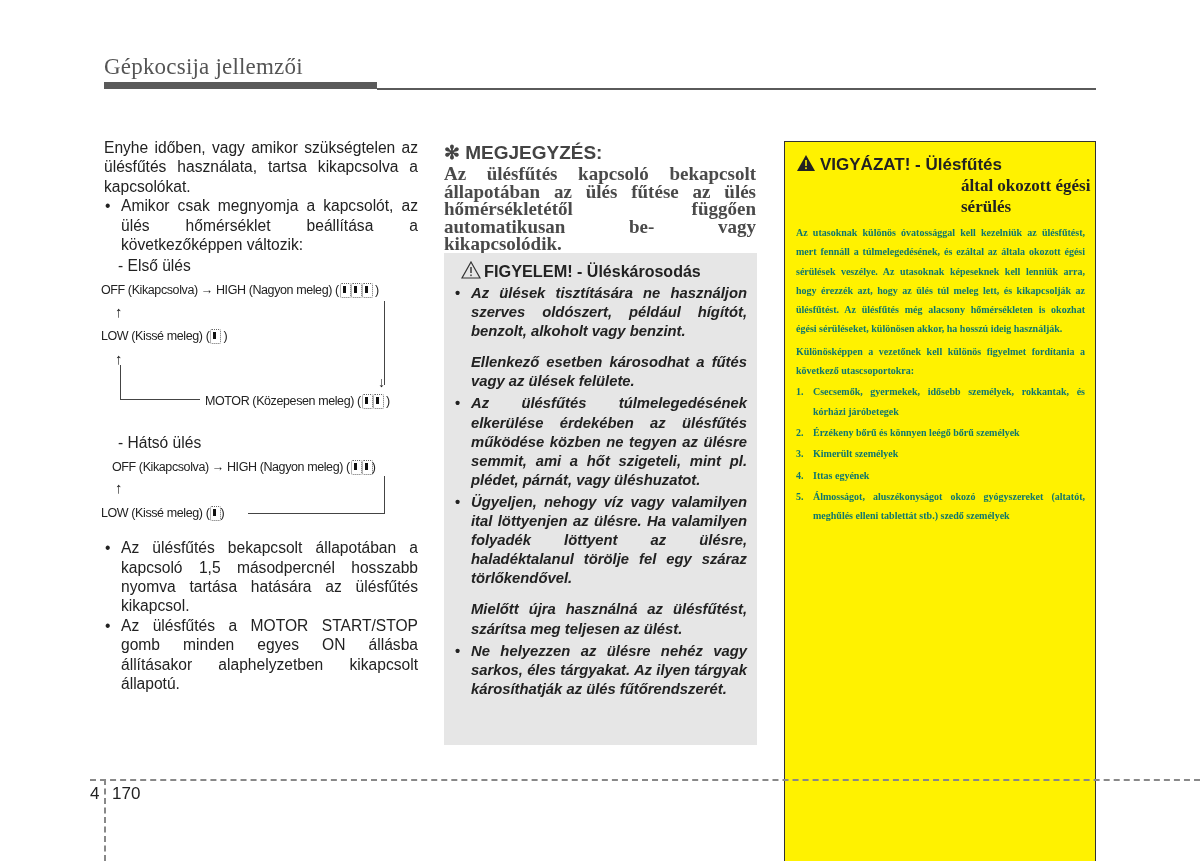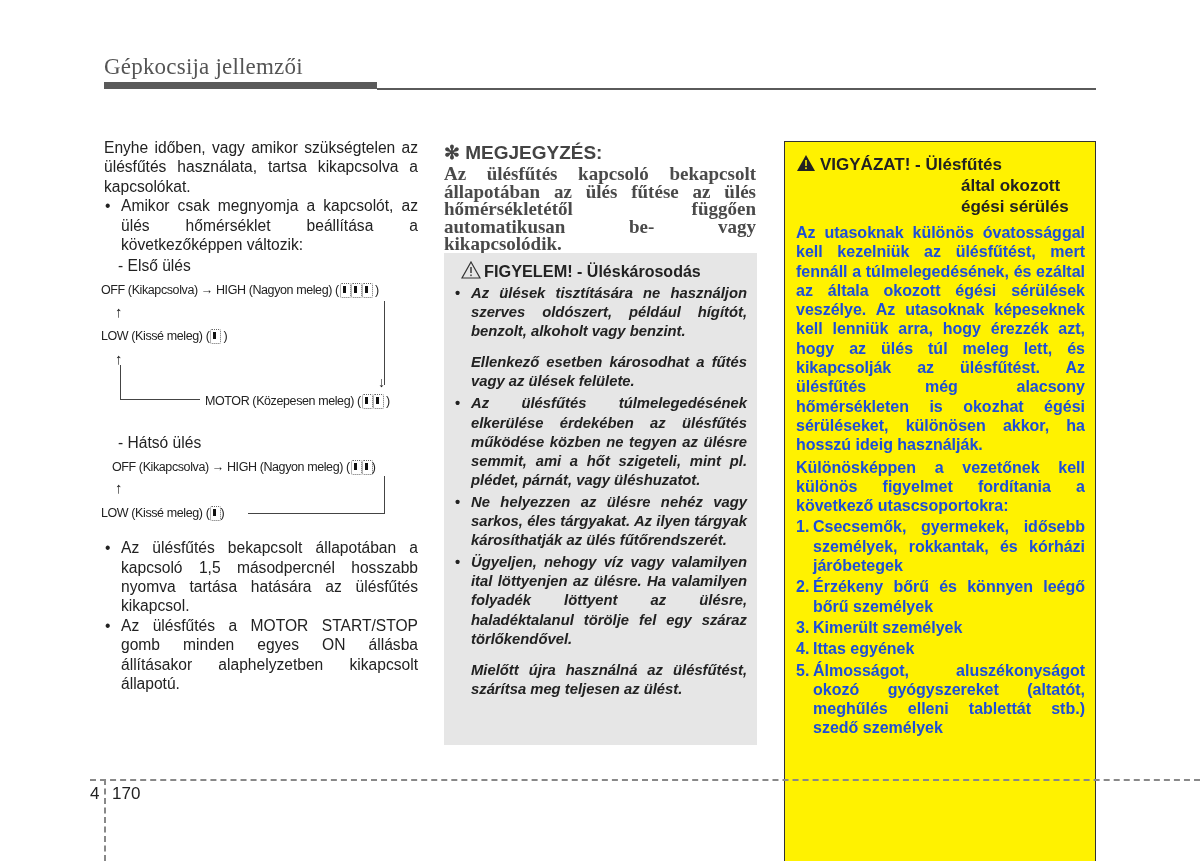--- a/index.html
+++ b/index.html
@@ -32,22 +32,22 @@
   .caution-title { font-size: 16.3px; font-weight: bold; color: #222; padding-left: 8px; white-space: nowrap; }
   .caution-title .sub-t { font-size: 16px; text-align: right; }
   .caution-list { margin-top: 3px; font-style: italic; font-weight: bold; font-size: 14.8px; line-height: 19.1px; color: #222; }
   .caution-list .it { position: relative; padding-left: 18px; text-align: justify; }
   .caution-list .it::before { content: "•"; position: absolute; left: 2px; font-style: normal; }
   .caution-list .it + .it { margin-top: 3px; }
   .caution-list .extra { display: block; margin-top: 12px; }
 
   .warn-box { position: absolute; left: 784px; top: 141px; width: 312px; height: 726px; background: #fff200; border: 1px solid #333; padding: 12px 10px 0 11px; }
   .warn-title { font-size: 17px; font-weight: bold; color: #222; line-height: 21px; }
-  .warn-title .t2 { display: block; padding-left: 165px; }
-  .warn-body { margin-top: 6px; font-weight: bold; font-size: 16px; line-height: 19.3px; color: #1d4ed8; text-align: justify; }
+  .warn-title .t2 { display: block; padding-left: 165px; font-family: Liberation Serif, serif; }
+  .warn-body { margin-top: 6px; font-weight: bold; font-size: 10px; line-height: 19.3px; color: #0f766e; text-align: justify; font-family: Liberation Serif, serif; }
   .warn-body p + p { margin-top: 3px; }
   .warn-list .wi { position: relative; padding-left: 17px; text-align: justify; text-align-last: left; margin-top: 2px; }
   .warn-list .wn { position: absolute; left: 0; }
 
   .footer-dash { position: absolute; left: 90px; top: 779px; width: 1110px; border-top: 2px dashed #888; }
   .footer-vdash { position: absolute; left: 104px; top: 779px; height: 82px; border-left: 2px dashed #888; }
   .chapter-num { position: absolute; left: 90px; top: 784px; font-size: 17px; color: #222; }
   .page-num { position: absolute; left: 112px; top: 784px; font-size: 17px; color: #222; }
 </style>
 </head>
@@ -111,25 +111,25 @@
   </div>
   <div class="caution-list">
     <div class="it">
       <span>Az ülések tisztítására ne használjon szerves oldószert, például hígítót, benzolt, alkoholt vagy benzint.</span>
       <span class="extra">Ellenkező esetben károsodhat a fűtés vagy az ülések felülete.</span>
     </div>
     <div class="it">
       <span>Az ülésfűtés túlmelegedésének elkerülése érdekében az ülésfűtés működése közben ne tegyen az ülésre semmit, ami a hőt szigeteli, mint pl. plédet, párnát, vagy üléshuzatot.</span>
     </div>
     <div class="it">
-      <span>Ne helyezzen az ülésre nehéz vagy sarkos, éles tárgyakat. Az ilyen tárgyak károsíthatják az ülés fűtőrendszerét.</span>
+      <span>Ügyeljen, nehogy víz vagy valamilyen ital löttyenjen az ülésre. Ha valamilyen folyadék löttyent az ülésre, haladéktalanul törölje fel egy száraz törlőkendővel.</span>
+      <span class="extra">Mielőtt újra használná az ülésfűtést, szárítsa meg teljesen az ülést.</span>
     </div>
     <div class="it">
-      <span>Ügyeljen, nehogy víz vagy valamilyen ital löttyenjen az ülésre. Ha valamilyen folyadék löttyent az ülésre, haladéktalanul törölje fel egy száraz törlőkendővel.</span>
-      <span class="extra">Mielőtt újra használná az ülésfűtést, szárítsa meg teljesen az ülést.</span>
+      <span>Ne helyezzen az ülésre nehéz vagy sarkos, éles tárgyakat. Az ilyen tárgyak károsíthatják az ülés fűtőrendszerét.</span>
     </div>
   </div>
 </div>
 
 <div class="warn-box">
   <div class="warn-title">
     <svg width="20" height="18" viewBox="0 0 20 18" style="vertical-align:-2px; margin-right:4px;">
       <path d="M10 1 L19 17 L1 17 Z" fill="#222"></path>
       <rect x="9.2" y="6" width="1.6" height="6" fill="#fff200"></rect>
       <rect x="9.2" y="13.3" width="1.6" height="1.8" fill="#fff200"></rect>

